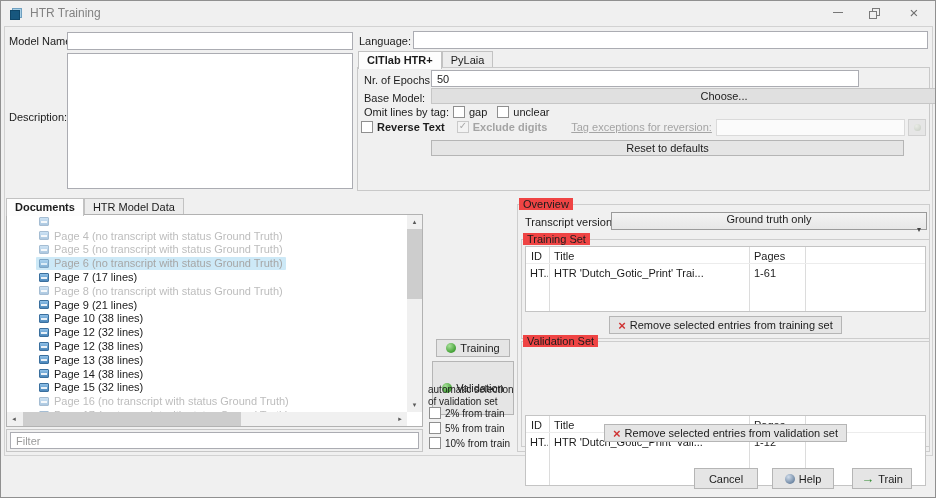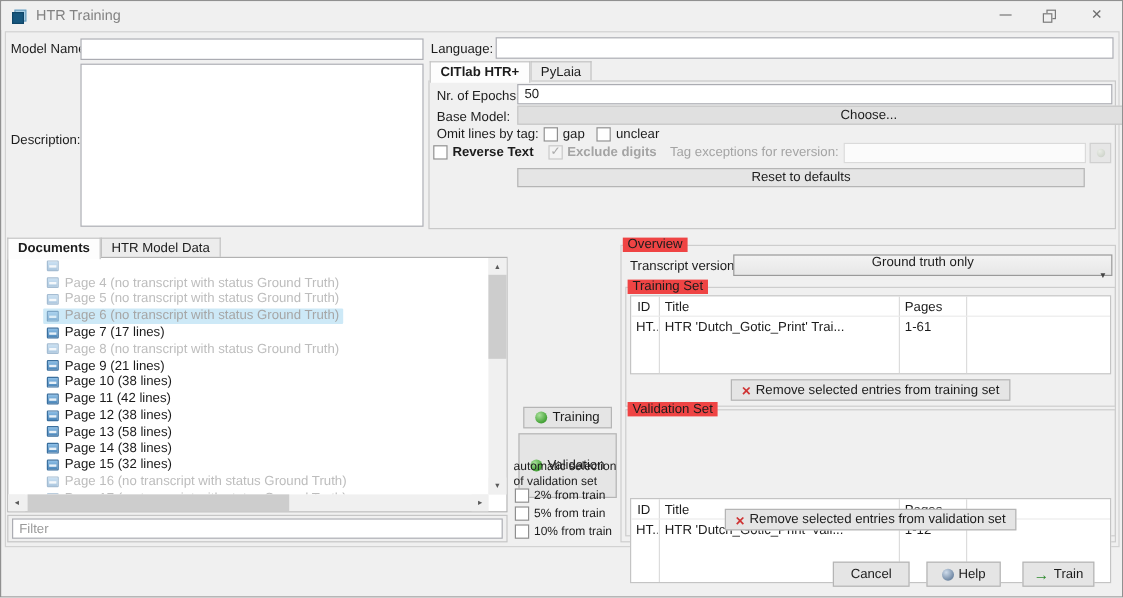--- a/index.html
+++ b/index.html
@@ -105,39 +105,39 @@
 
   <div class="abs lbl" style="left:358px;top:34px;">Language:</div>
   <input class="abs input" style="left: 412px; top: 30px; width: 515px; height: 18px;" value="">
 
   <div class="abs" style="left:357px;top:49px;">
     <span class="tab sel">CITlab HTR+</span><span class="tab">PyLaia</span>
   </div>
   <div class="abs panel" style="left:356px;top:66px;width:573px;height:124px;"></div>
 
   <div class="abs lbl" style="left:363px;top:73px;">Nr. of Epochs:</div>
-  <input class="abs input" style="left: 430px; top: 69px; width: 496px; height: 17px;" value="50">
+  <input class="abs input" style="left: 430px; top: 69px; width: 428px; height: 17px;" value="50">
 
   <div class="abs lbl" style="left:363px;top:91px;">Base Model:</div>
   <div class="abs btn flatbtn" style="left:430px;top:87px;width:586px;height:16px;">Choose...</div>
 
   <div class="abs" style="left:363px;top:103px;display:flex;align-items:center;gap:4px;height:15px;justify-content:space-between;">
     <span class="lbl">Omit lines by tag:</span>
     <span class="cb" data-checked="false"></span>
     <span class="lbl">gap</span>
     <span class="cb" style="margin-left:6px;" data-checked="false"></span>
     <span class="lbl">unclear</span>
   </div>
 
   <div class="abs" style="left:360px;top:118px;display:flex;align-items:center;gap:4px;height:16px;width:544px;">
     <span class="cb" data-checked="false"></span>
     <span class="lbl sb6">Reverse Text</span>
     <span class="cb disabled" style="margin-left:8px;" data-checked="true"></span>
     <span class="lbl sb6 mlbl">Exclude digits</span>
-    <span class="lbl mlbl" style="margin-left:7px;">Tag exceptions for reversion:</span>
+    <span class="lbl mlbl" style="margin-left:20px;text-decoration:underline;">Tag exceptions for reversion:</span>
     <input class="input dis-input" style="flex: 1 1 0%; height: 17px;" disabled="" value="">
   </div>
   <div class="abs" style="left:907px;top:118px;width:18px;height:17px;background:#e6e6e6;border:1px solid #d0d0d0;box-sizing:border-box;display:flex;align-items:center;justify-content:center;">
     <span style="width:7px;height:7px;border-radius:50%;background:radial-gradient(circle at 35% 30%,#e9ece6,#c6ccc2);"></span>
   </div>
 
   <div class="abs btn" style="left:430px;top:139px;width:473px;height:16px;">Reset to defaults</div>
 
   <div class="abs" style="left:5px;top:196px;">
     <span class="tab sel">Documents</span><span class="tab">HTR Model Data</span>
@@ -188,33 +188,33 @@
       </div>
     <div class="doc-item" data-state="normal">
         <span class="doc-inner">
           <span class="page-icon"></span>
           <span class="doc-label">Page 10 (38 lines)</span>
         </span>
       </div>
     <div class="doc-item" data-state="normal">
         <span class="doc-inner">
           <span class="page-icon"></span>
-          <span class="doc-label">Page 11 (42 lines)</span>
+          <span class="doc-label">Page 12 (32 lines)</span>
         </span>
       </div>
     <div class="doc-item" data-state="normal">
         <span class="doc-inner">
           <span class="page-icon"></span>
           <span class="doc-label">Page 12 (38 lines)</span>
         </span>
       </div>
     <div class="doc-item" data-state="normal">
         <span class="doc-inner">
           <span class="page-icon"></span>
-          <span class="doc-label">Page 13 (58 lines)</span>
+          <span class="doc-label">Page 13 (38 lines)</span>
         </span>
       </div>
     <div class="doc-item" data-state="normal">
         <span class="doc-inner">
           <span class="page-icon"></span>
           <span class="doc-label">Page 14 (38 lines)</span>
         </span>
       </div>
     <div class="doc-item" data-state="normal">
         <span class="doc-inner">

